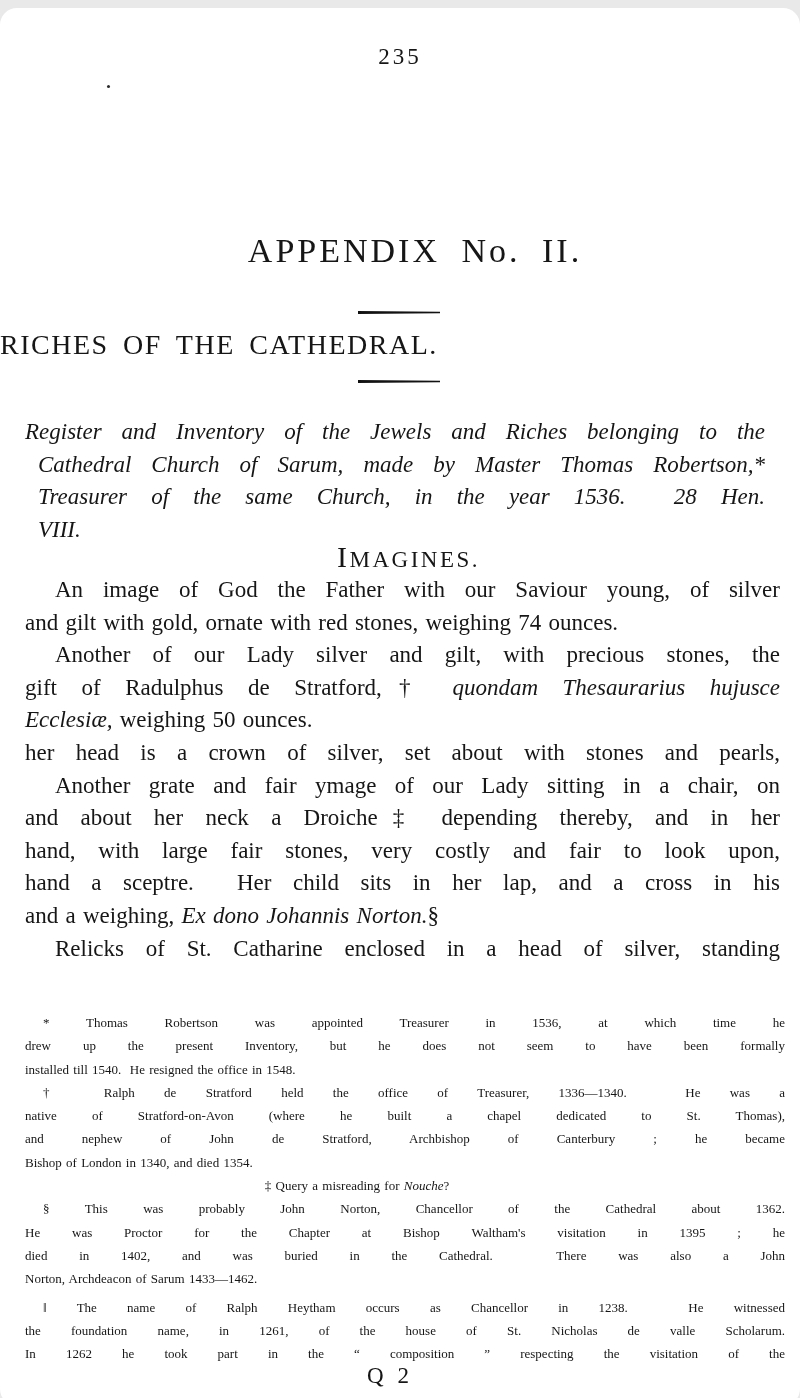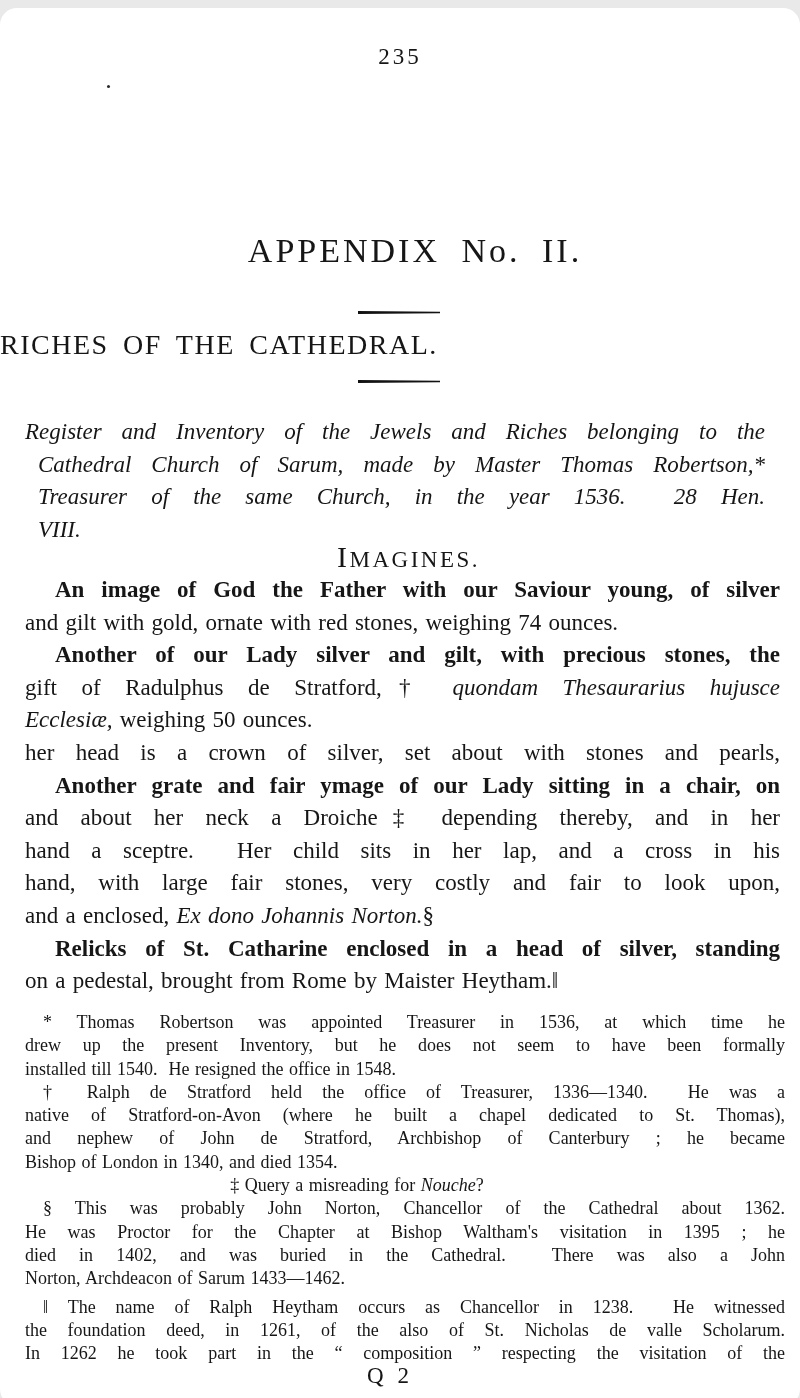--- a/index.html
+++ b/index.html
@@ -23,23 +23,23 @@
   .subtitle{position:absolute;top:321px;left:0;right:0;margin:0;text-align:left;
     font-size:28px;font-weight:normal;letter-spacing:1.5px;word-spacing:6px;}
   .headnote{position:absolute;top:408px;left:25px;width:740px;
     font-size:23px;line-height:32.5px;}
   .headnote .hang{padding-left:13px;}
   .imagines{position:absolute;top:532px;left:17px;right:0;text-align:center;}
   .imagines .init{font-size:30px;letter-spacing:2.5px;}
   .imagines .rest{font-size:23px;letter-spacing:2.5px;}
   .bodytext{position:absolute;top:566px;left:25px;width:755px;
     font-size:23px;line-height:32.6px;word-spacing:1.5px;}
-  .bodytext .indent{text-indent:30px;font-weight:bold;}
+  .bodytext .indent{text-indent:30px;}
   .footnotes{position:absolute;top:1003px;left:25px;width:760px;
-    font-size:18px;line-height:23.3px;word-spacing:1px;}
+    font-size:13px;line-height:23.3px;word-spacing:1px;}
   .footnotes .indent{text-indent:18px;}
   .footnotes .gap{margin-top:5px;}
   .tl{text-align:justify;text-align-last:justify;}
   .tl.last{text-align-last:left;}
   .tl.center{text-align-last:center;margin-right:96px;}
   .tl i{font-style:italic;}
   .signature{position:absolute;top:1355px;left:0;right:0;text-align:center;
     font-size:23px;word-spacing:8px;transform:translateX(-12px);}
 </style>
 </head>
@@ -61,37 +61,36 @@
   <div class="imagines"><span class="init">I</span><span class="rest">MAGINES.</span></div>
   <div class="bodytext">
       <div class="tl indent"><span>An image of God the Father with our Saviour young, of silver</span></div>
       <div class="tl last"><span>and gilt with gold, ornate with red stones, weighing 74 ounces.</span></div>
       <div class="tl indent"><span>Another of our Lady silver and gilt, with precious stones, the</span></div>
       <div class="tl"><span>gift of Radulphus de Stratford,† </span><i>quondam Thesaurarius hujusce</i></div>
       <div class="tl last"><i>Ecclesiæ,</i><span> weighing 50 ounces.</span></div>
       <div class="tl"><span>her head is a crown of silver, set about with stones and pearls,</span></div>
       <div class="tl indent"><span>Another grate and fair ymage of our Lady sitting in a chair, on</span></div>
       <div class="tl"><span>and about her neck a Droiche‡ depending thereby, and in her</span></div>
+      <div class="tl"><span>hand, with large fair stones, very costly and fair to look upon,</span></div>
       <div class="tl"><span>hand a sceptre.&nbsp; Her child sits in her lap, and a cross in his</span></div>
-      <div class="tl"><span>hand, with large fair stones, very costly and fair to look upon,</span></div>
-      <div class="tl last"><span>and a enclosed, </span><i>Ex dono Johannis Norton.</i><span>§</span></div>
+      <div class="tl last"><span>and a weighing, </span><i>Ex dono Johannis Norton.</i><span>§</span></div>
       <div class="tl indent"><span>Relicks of St. Catharine enclosed in a head of silver, standing</span></div>
-      <div class="tl last"><span>on a pedestal, brought from Rome by Maister Heytham.‖</span></div>
     </div>
   <div class="footnotes">
       <div class="tl indent"><span>* Thomas Robertson was appointed Treasurer in 1536, at which time he</span></div>
       <div class="tl"><span>drew up the present Inventory, but he does not seem to have been formally</span></div>
       <div class="tl last"><span>installed till 1540.&nbsp; He resigned the office in 1548.</span></div>
       <div class="tl indent"><span>† Ralph de Stratford held the office of Treasurer, 1336—1340.&nbsp; He was a</span></div>
       <div class="tl"><span>native of Stratford-on-Avon (where he built a chapel dedicated to St. Thomas),</span></div>
       <div class="tl"><span>and nephew of John de Stratford, Archbishop of Canterbury ; he became</span></div>
       <div class="tl last"><span>Bishop of London in 1340, and died 1354.</span></div>
       <div class="tl center"><span>‡ Query a misreading for </span><i>Nouche</i><span>?</span></div>
       <div class="tl indent"><span>§ This was probably John Norton, Chancellor of the Cathedral about 1362.</span></div>
       <div class="tl"><span>He was Proctor for the Chapter at Bishop Waltham's visitation in 1395 ; he</span></div>
       <div class="tl"><span>died in 1402, and was buried in the Cathedral.&nbsp; There was also a John</span></div>
       <div class="tl last"><span>Norton, Archdeacon of Sarum 1433—1462.</span></div>
       <div class="tl indent gap"><span>‖ The name of Ralph Heytham occurs as Chancellor in 1238.&nbsp; He witnessed</span></div>
-      <div class="tl"><span>the foundation deed, in 1261, of the also of St. Nicholas de valle Scholarum.</span></div>
+      <div class="tl"><span>the foundation name, in 1261, of the house of St. Nicholas de valle Scholarum.</span></div>
       <div class="tl"><span>In 1262 he took part in the “ composition ” respecting the visitation of the</span></div>
     </div>
   <div class="signature">Q 2</div>
 </div>
 
 </body></html>

